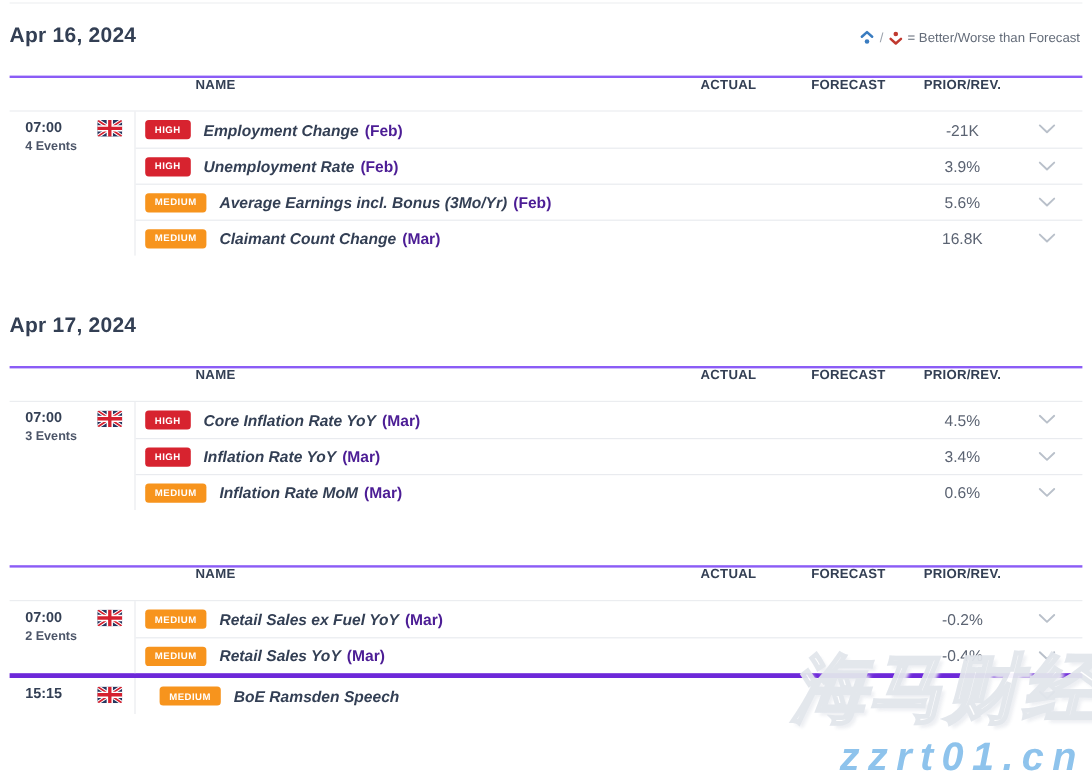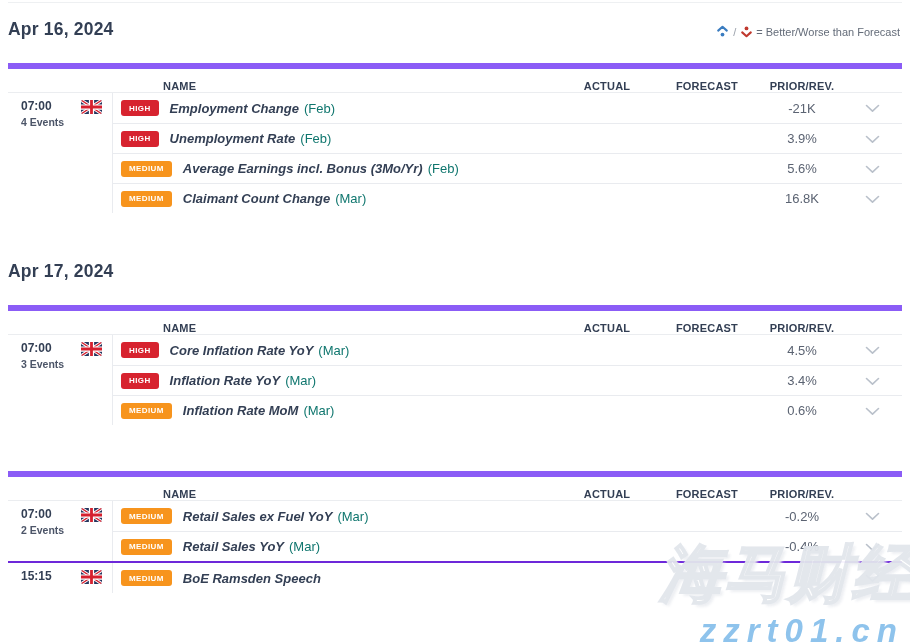--- a/index.html
+++ b/index.html
@@ -14,54 +14,54 @@
   .legend .slash { color:#9aa1ab; margin:0 1px; }
   .legend svg { display:block; }
 
   
   .day { margin-top:46px; }
   .day:first-of-type { margin-top:14px; }
   .date { font-size:17.5px; font-weight:700; color:#333f54; letter-spacing:.2px;
     line-height:24px; margin-bottom:22px; }
 
   .table { width:894px; }
-  .thead { display:flex; align-items:flex-end; height:30px;
-    border-top:6px solid #8b5cf6; border-bottom:1px solid #ebedf0; }
+  .thead { display:flex; align-items:flex-start; height:30px;
+    border-top:2px solid #8b5cf6; border-bottom:1px solid #ebedf0; }
   .col-label { font-size:11px; font-weight:700; color:#333f54; letter-spacing:.2px; }
 
   .c-time { width:105px; flex:0 0 105px; }
   .c-name { flex:1 1 auto; min-width:0; }
   .c-actual { width:90px; flex:0 0 90px; text-align:center; }
   .c-forecast { width:110px; flex:0 0 110px; text-align:center; }
   .c-prior { width:80px; flex:0 0 80px; text-align:center; }
   .c-chev { width:60px; flex:0 0 60px; text-align:center; }
 
   .thead .c-name { padding-left:50px; }
 
   .group { display:flex; align-items:stretch; }
-  .group + .group { border-top:2px solid #6d28d9; }
+  .group + .group { border-top:4px solid #6d28d9;gap:12px; }
 
   .time-cell { border-right:1px solid #e9ebef; padding:6px 10px 0 13px; }
   .time-flex { display:flex; justify-content:space-between; align-items:flex-start; }
   .time { font-size:12px; font-weight:700; color:#333f54; line-height:15px; }
   .events-count { font-size:10.5px; font-weight:700; color:#4c5568; margin-top:2px; }
   .flag { display:inline-block; width:21px; height:14px; border-radius:2px;
     overflow:hidden; line-height:0; margin-top:1px; }
   .flag svg { display:block; }
 
   .events { flex:1 1 auto; min-width:0; display:flex; flex-direction:column; }
   .event-row { display:flex; align-items:center; height:30px; cursor:pointer; }
   .event-row + .event-row { border-top:1px solid #e9ebef; }
 
   .name-cell { display:flex; align-items:center; padding-left:8px; }
   .badge { display:inline-block; min-width:30px; text-align:center; padding:3.5px 8px;
     border-radius:3px; font-size:8px; font-weight:700; color:#ffffff;
     letter-spacing:.4px; margin-right:11px; line-height:9px; }
   .ename { font-size:13px; font-weight:700; color:#333f54; white-space:nowrap;font-style:italic; }
-  .eperiod { font-size:13px; font-weight:400; color:#0f766e; margin-left:5px; white-space:nowrap; }
+  .eperiod { font-size:13px; font-weight:700; color:#4c1d95; margin-left:5px; white-space:nowrap; }
   .val { font-size:13px; color:#5b6372; }
   .chev { display:inline-block; line-height:0; }
 
   
   .watermark { position:absolute; right:0; bottom:0; width:330px; height:110px;
     pointer-events:none; text-align:right; z-index:5; }
   .wm-cn { position:absolute; right:-6px; bottom:30px; font-size:62px; font-weight:800;
     font-style:italic; color:#ffffff; white-space:nowrap; letter-spacing:2px;
     -webkit-text-stroke:2px #e2e6ec; text-shadow:3px 3px 3px #eceef2; opacity:.95; }
   .wm-url { position:absolute; right:6px; bottom:-4px; font-size:33px; font-weight:800;

